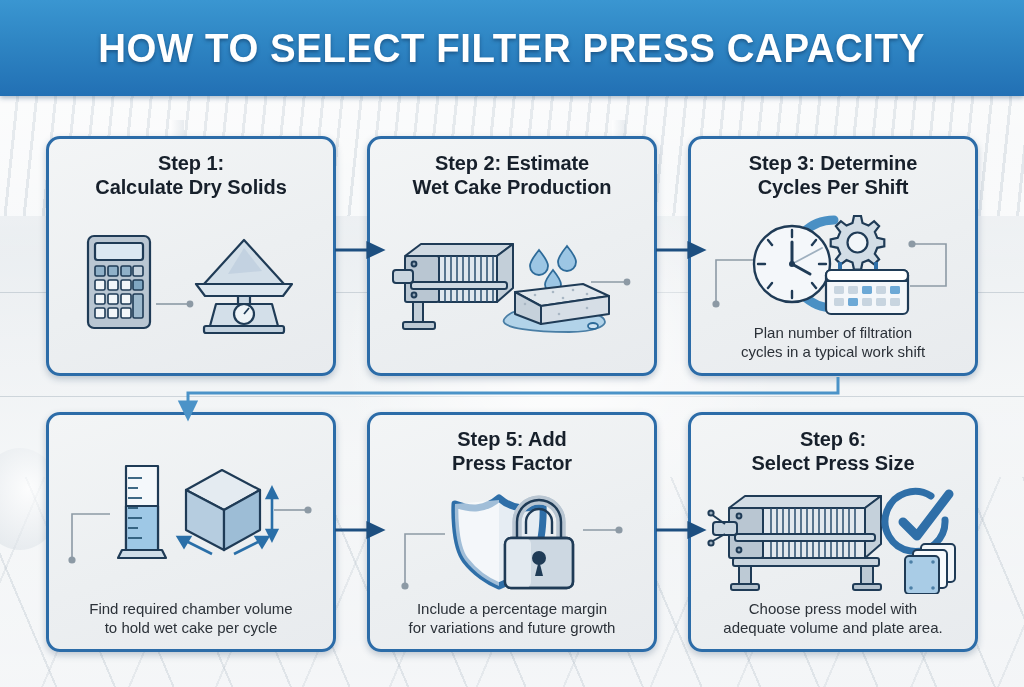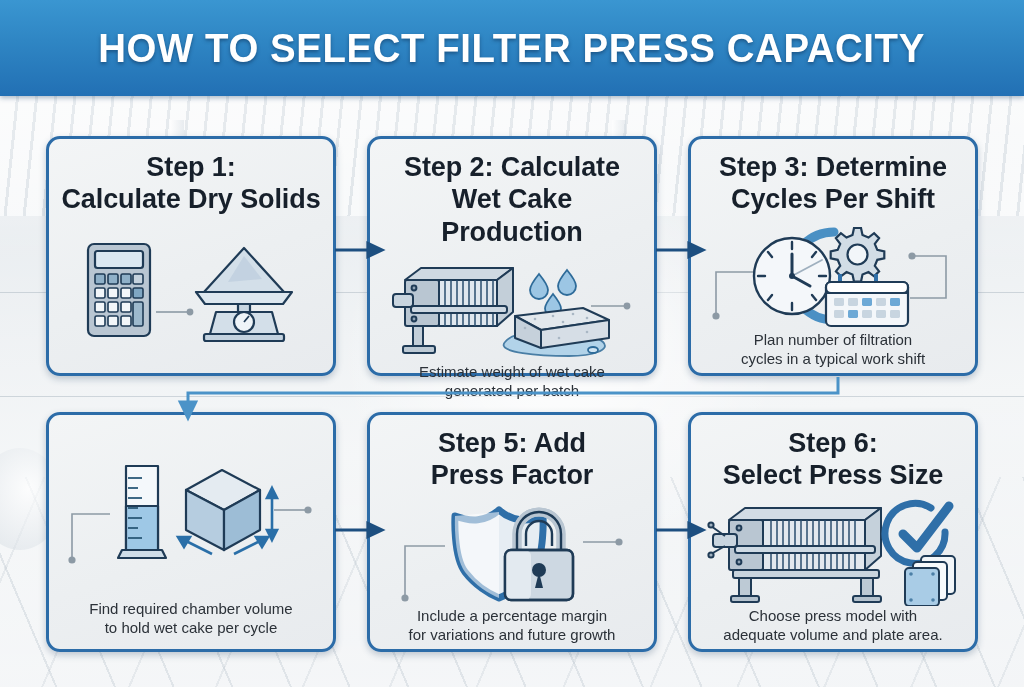--- a/index.html
+++ b/index.html
@@ -118,21 +118,21 @@
     border-radius: 14px;
     box-shadow: 0 3px 7px rgba(30,60,95,0.26);
     padding: 12px 12px 10px 12px;
     display: flex;
     flex-direction: column;
     align-items: center;
   }
 
   .card-title {
     color: #17202b;
-    font-size: 27px;
+    font-size: 20px;
     font-weight: bold;
     line-height: 1.2;
     text-align: center;
     white-space: pre-line;
     letter-spacing: -0.1px;
   }
 
   .card-art {
     flex: 1;
     width: 100%;
@@ -248,21 +248,21 @@
             <path d="M140,78 L196,78 L202,100 L134,100 Z" fill="#d3dfe9"></path>
             <rect x="128" y="100" width="80" height="7" rx="2" fill="#c3d2df"></rect>
             <circle cx="168" cy="88" r="10" fill="#eef4f8"></circle>
             <path d="M168,88 L173,82" stroke-width="1.8"></path>
           </g>
         </svg>
       </div>
     </div>
 
     <div class="card">
-      <div class="card-title">Step 2: Calculate
+      <div class="card-title">Step 2: Estimate
 Wet Cake Production</div>
       <div class="card-art">
         <svg width="250" height="112" viewBox="0 0 250 112">
           <g stroke="#1f3b56" stroke-width="2" fill="none" stroke-linejoin="round">
             <path d="M18,30 L34,18 L126,18 L110,30 Z" fill="#cfd9e2"></path>
             <rect x="18" y="30" width="34" height="46" rx="2" fill="#b9c6d2"></rect>
             <path d="M52,30 L110,30 L110,76 L52,76 Z" fill="#dfe7ee"></path>
             <g stroke-width="1.5" stroke="#2a4e6e">
               <line x1="58" y1="30" x2="58" y2="76"></line>
               <line x1="64" y1="30" x2="64" y2="76"></line>
@@ -305,22 +305,20 @@
               <circle cx="186" cy="64" r="1.3"></circle>
               <circle cx="176" cy="72" r="1.3"></circle>
               <circle cx="200" cy="68" r="1.3"></circle>
               <circle cx="138" cy="78" r="1.3"></circle>
               <circle cx="172" cy="88" r="1.3"></circle>
               <circle cx="200" cy="82" r="1.3"></circle>
             </g>
           </g>
         </svg>
       </div>
-      <div class="card-desc">Estimate weight of wet cake
-generated per batch</div>
     </div>
 
     <div class="card">
       <div class="card-title">Step 3: Determine
 Cycles Per Shift</div>
       <div class="card-art">
         <svg width="250" height="112" viewBox="0 0 250 112">
           <g stroke="#8d9aa5" stroke-width="1.6" fill="#8d9aa5">
             <path d="M8,96 L8,54 L48,54" fill="none"></path>
             <circle cx="8" cy="98" r="2.8"></circle>

